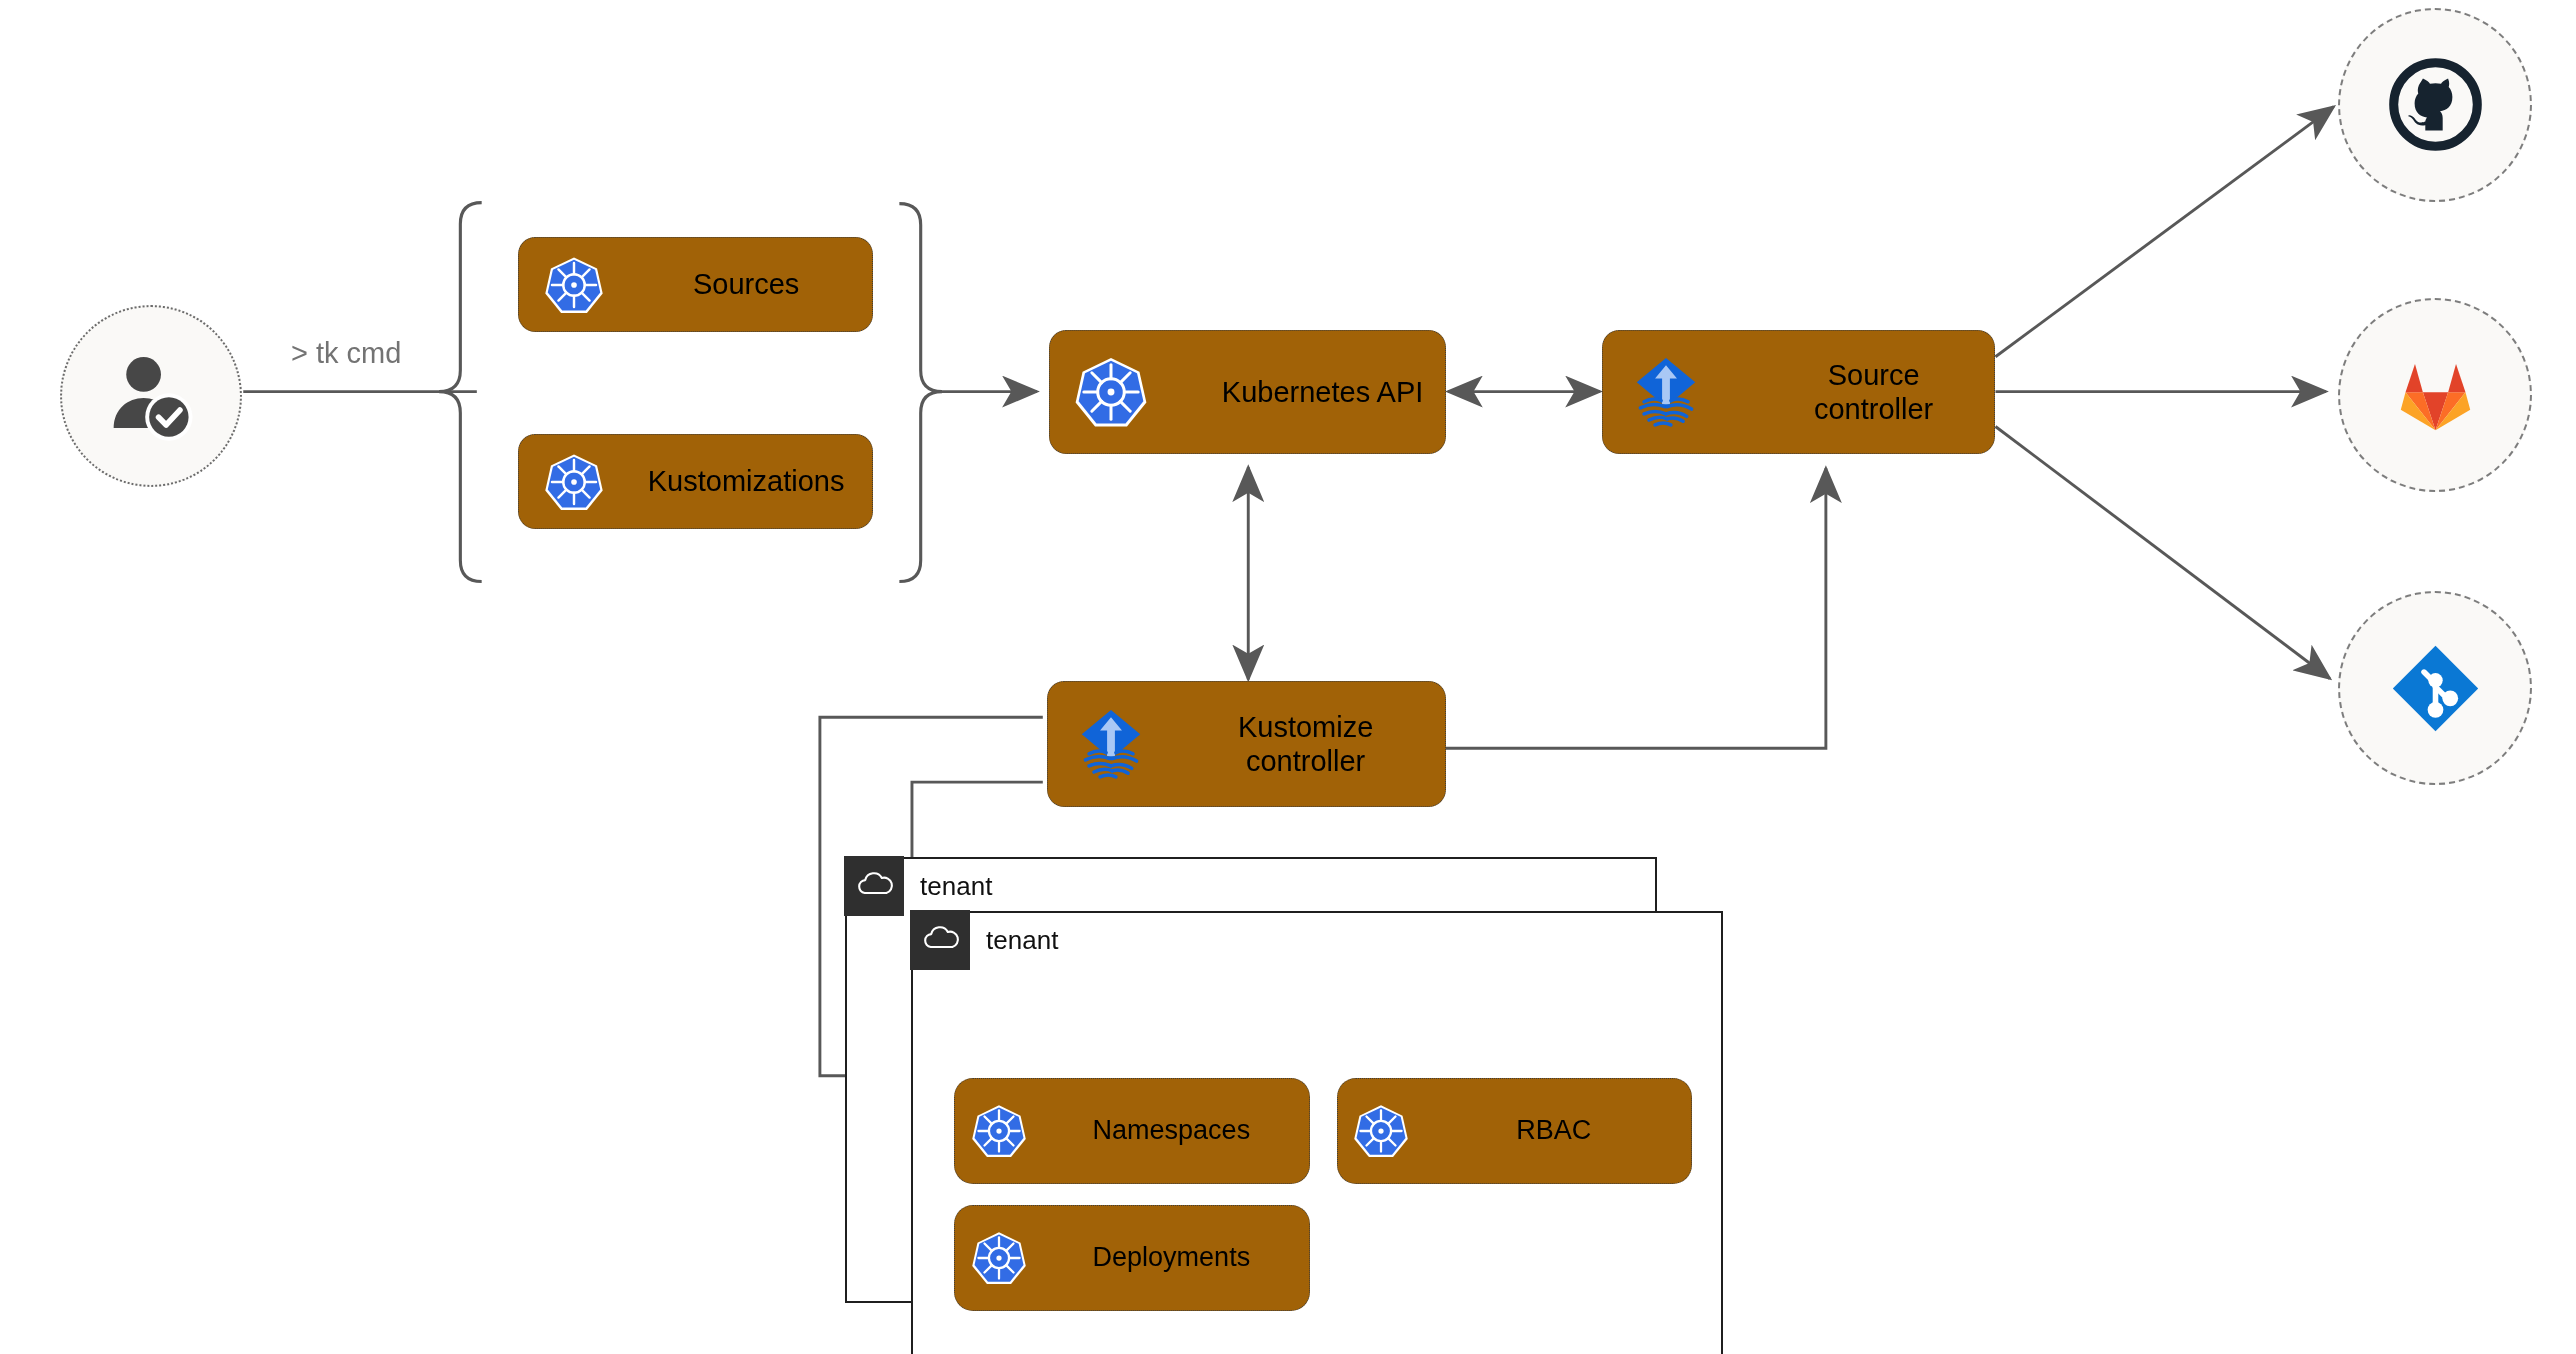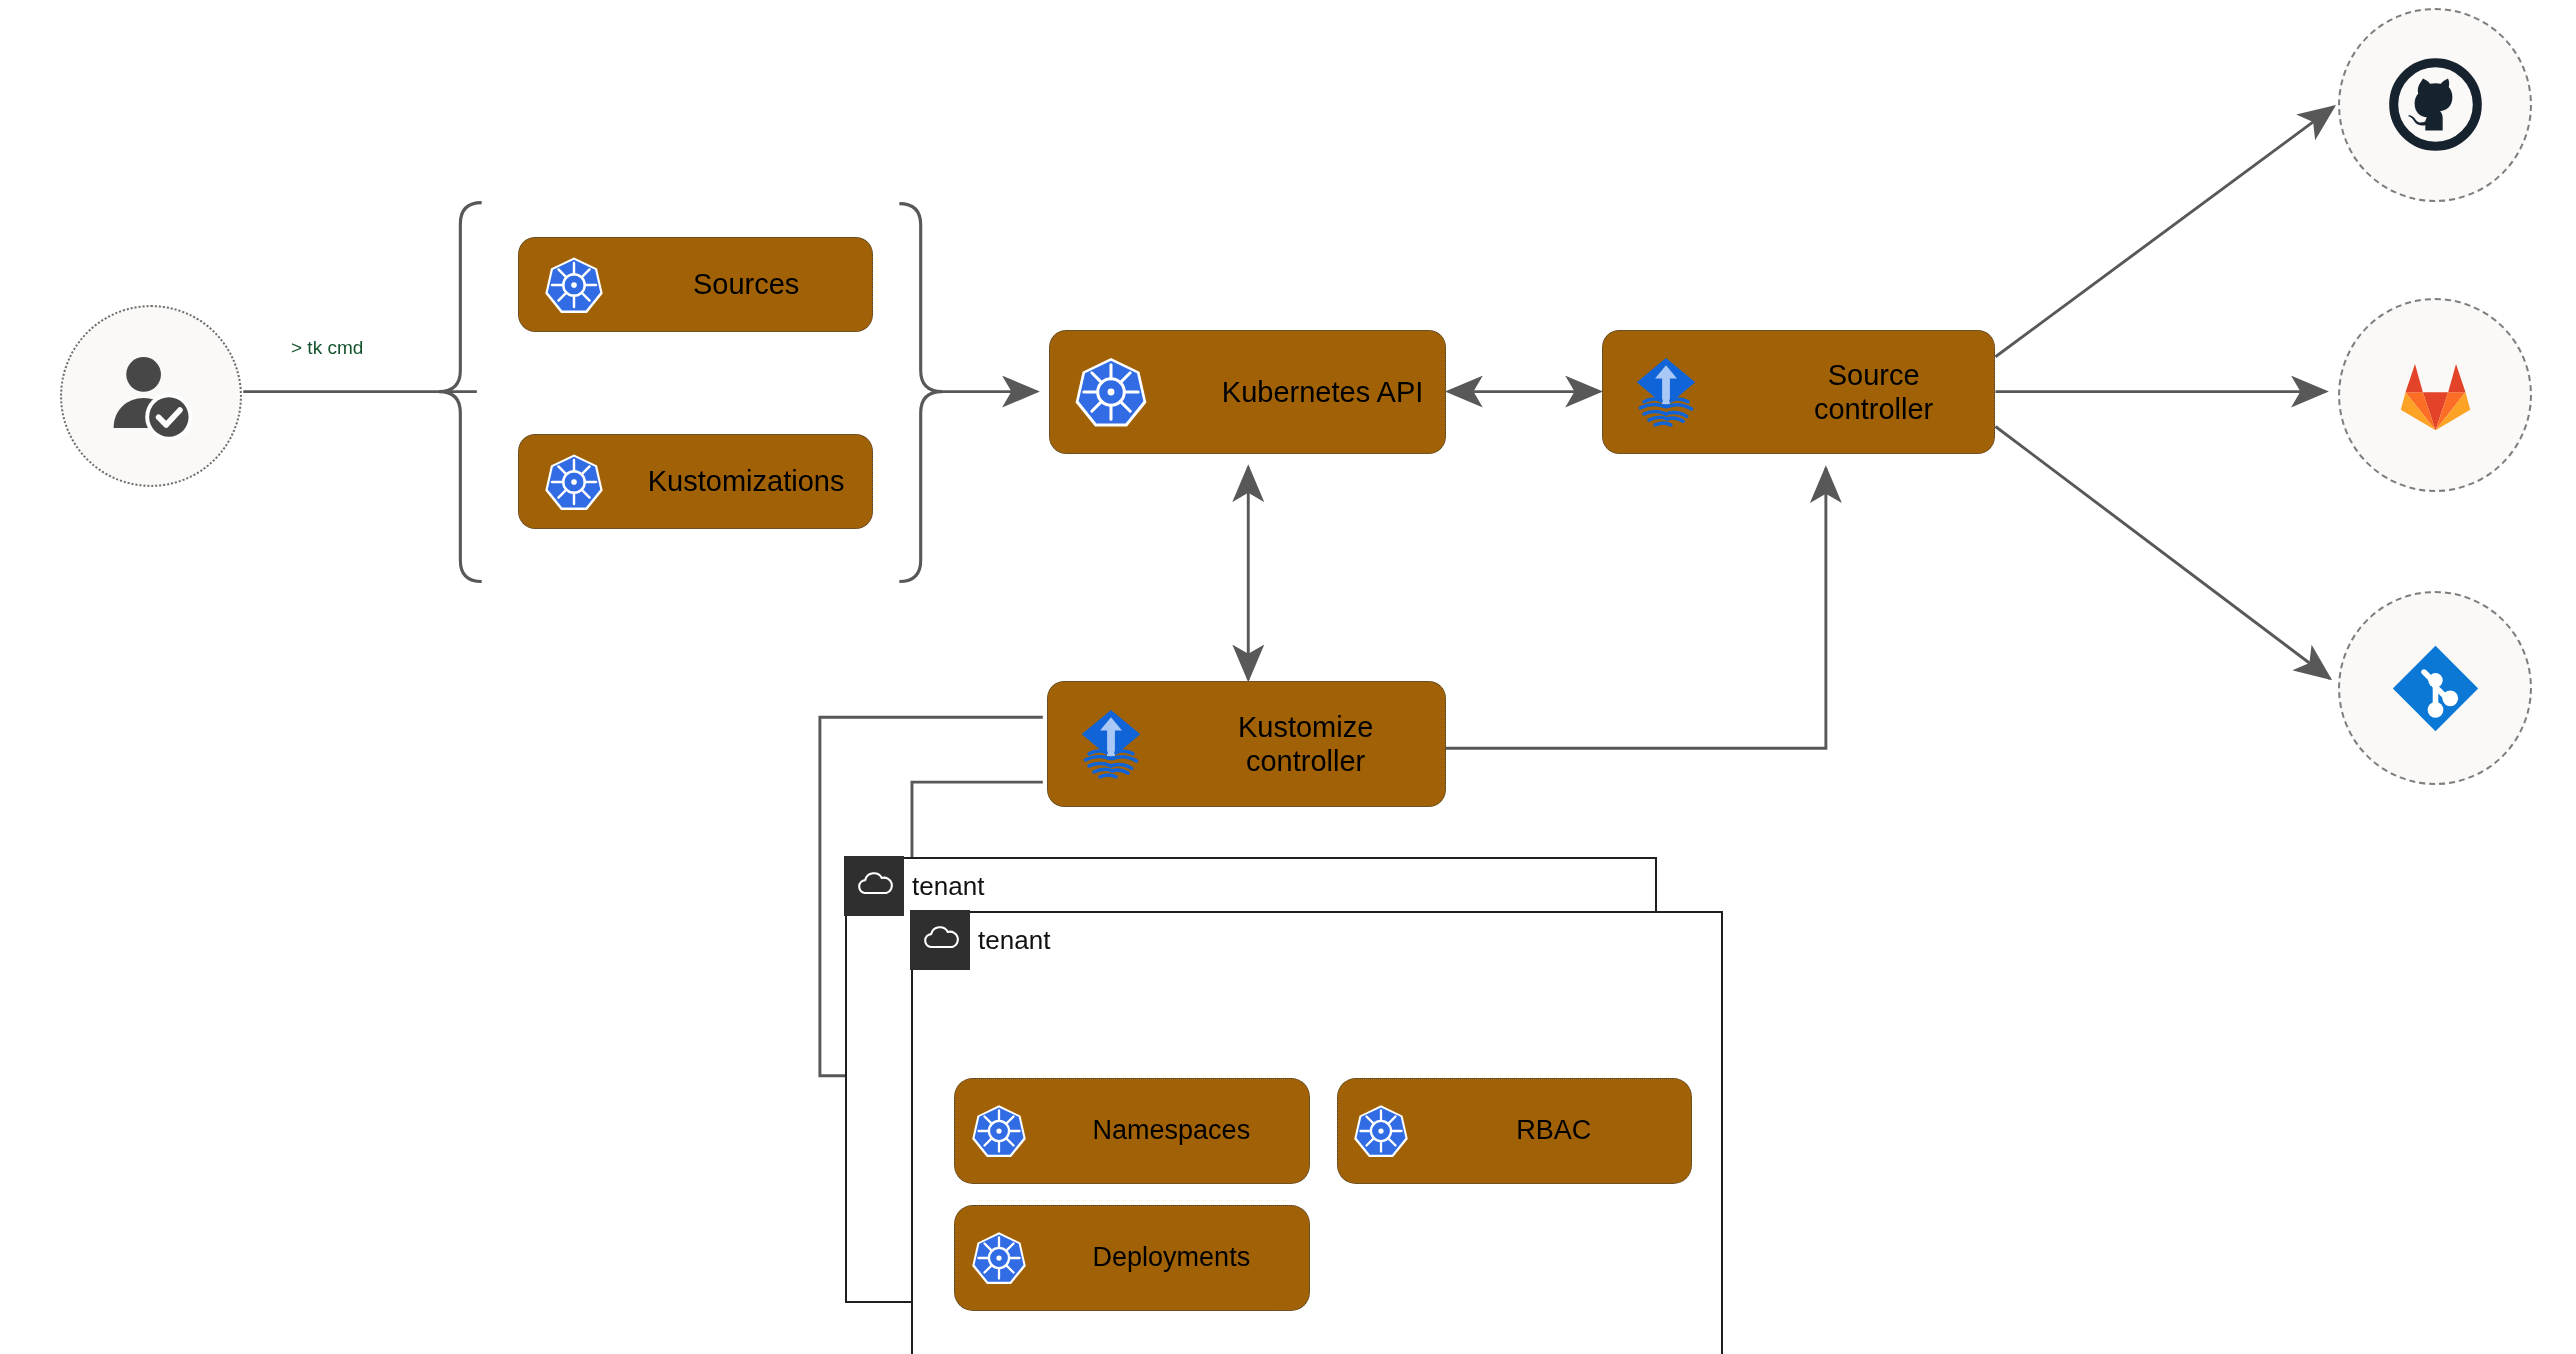--- a/index.html
+++ b/index.html
@@ -37,34 +37,34 @@
   }
   
   .provider{
     border:2.9px dashed #7d7d7d;
     border-radius:50%;
     background:#faf9f7;
     display:flex;align-items:center;justify-content:center;
   }
 
   .cmdlabel{
-    position:absolute;color:#14532d;font-size:19px;white-space:nowrap;
+    position:absolute;color:#737373;font-size:29px;white-space:nowrap;
   }
 
   
   .tenant{
     position:absolute;background:#ffffff;border:2.9px solid #1f1f1f;box-sizing:border-box;
   }
   .tenant .tbar{position:absolute;left:-2.9px;top:-2.9px;display:flex;align-items:center;}
   .tenant .tchip{
     width:60px;height:60px;background:#2f2f2f;
     display:flex;align-items:center;justify-content:center;
   }
   .tenant .tname{
-    color:#111;font-size:26px;padding-left:8px;line-height:60px;
+    color:#111;font-size:26px;padding-left:16px;line-height:60px;
   }
   .tgrid{position:absolute;display:grid;grid-template-columns:1fr 1fr;gap:21.3px 27px;}
   .tgrid .card{position:relative;width:100%;height:100%;border-radius:19px;}
 </style>
 </head>
 <body>
 
 <div id="stage">
 
   <svg id="wires" viewBox="0 0 2658 1398" xmlns="http://www.w3.org/2000/svg">

